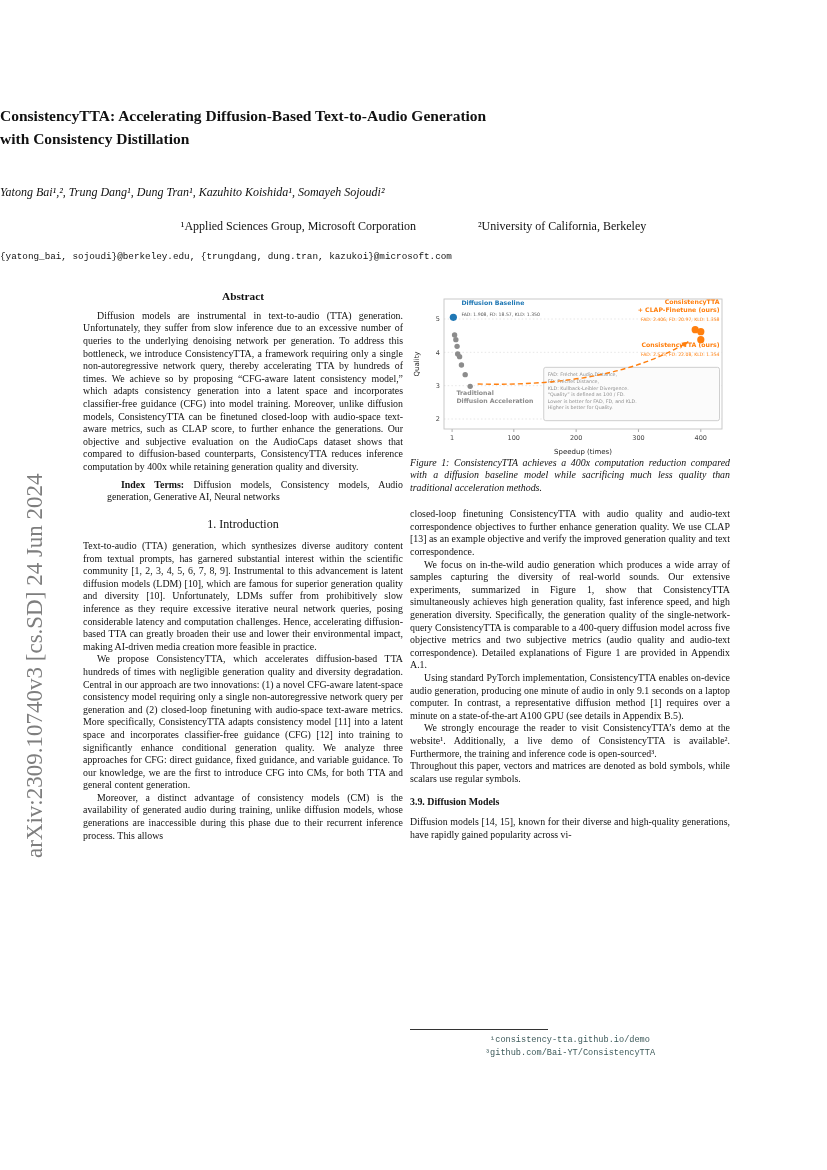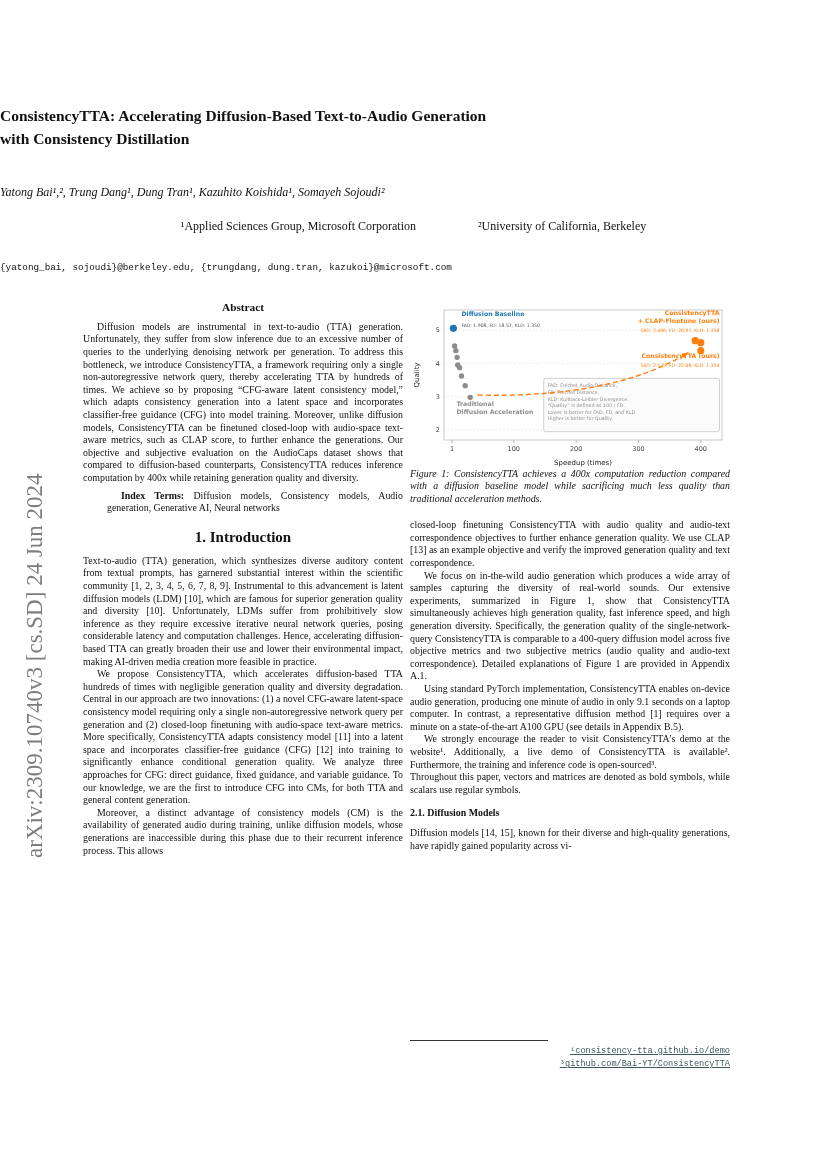--- a/index.html
+++ b/index.html
@@ -15,39 +15,39 @@
   }
   .arxiv-watermark {
     position: absolute; left: 22px; top: 330px; height: 528px;
     writing-mode: vertical-rl; transform: rotate(180deg);
     font-size: 23px; color: #7e7e7e; white-space: nowrap;
   }
   .header { padding-top: 104px; text-align: left; }
   .title { font-size: 15.5px; font-weight: bold; line-height: 1.5; }
   .authors { margin-top: 34px; font-style: italic; font-size: 12px; }
   .affiliations { margin-top: 19px; font-size: 12px; display: flex; justify-content: center; gap: 62px; }
-  .emails { margin-top: 28px; font-family: "Liberation Mono", "DejaVu Sans Mono", monospace; font-size: 9.3px; }
+  .emails { margin-top: 17px; font-family: "Liberation Mono", "DejaVu Sans Mono", monospace; font-size: 9.3px; }
   .columns { display: flex; gap: 7px; padding: 0 83px; margin-top: 25px; height: 774px; }
   .col { width: 320px; font-size: 9.9px; line-height: 1.272; text-align: justify; }
   .col-right { display: flex; flex-direction: column; }
   p { margin: 0; }
   p.indent { text-indent: 14px; }
-  h2.sec { font-size: 15px; text-align: center; margin: 13px 0 8px; font-weight: bold; }
+  h2.sec { font-size: 12px; text-align: center; margin: 13px 0 8px; font-weight: normal; }
   h2.abs { font-size: 11.3px; text-align: center; margin: 2px 0 7px; font-weight: bold; }
   h3.subsec { font-size: 9.9px; margin: 11px 0 7px; font-weight: bold; text-align: left; }
   .index-terms { text-indent: 14px; margin-top: 5px; margin-left: 24px; }
   .bold { font-weight: bold; }
   figure.figure { margin: 0 0 14px 0; }
   #chart { width: 318px; height: 170px; }
   #chart svg { font-family: "DejaVu Sans", "Liberation Sans", sans-serif; }
   .caption { font-style: italic; }
   .footnotes {
     margin-top: auto;
     font-family: "Liberation Mono", "DejaVu Sans Mono", monospace;
-    font-size: 8.6px; color: #3d5a5a; text-align: right; line-height: 1.55; text-decoration: underline;
+    font-size: 8.6px; color: #3d5a5a; text-align: center; line-height: 1.55;
   }
   .footnotes::before {
     content: ""; display: block; width: 138px;
     border-top: 1px solid #333; margin-bottom: 4px;
   }
 </style>
 </head>
 <body>
 
 <div class="page">
@@ -154,21 +154,21 @@
                 <text x="309.5067264573991" y="68.66666666666666" text-anchor="end" font-size="4.6" fill="#ff7f0e" font-weight="normal">FAD: 2.575, FD: 22.08, KLD: 1.354</text>
               </g>
             </svg></div>
         <figcaption class="caption">Figure 1: ConsistencyTTA achieves a 400x computation reduction compared with a diffusion baseline model while sacrificing much less quality than traditional acceleration methods.</figcaption>
       </figure>
       <p>closed-loop finetuning ConsistencyTTA with audio quality and audio-text correspondence objectives to further enhance generation quality. We use CLAP [13] as an example objective and verify the improved generation quality and text correspondence.</p>
       <p class="indent">We focus on in-the-wild audio generation which produces a wide array of samples capturing the diversity of real-world sounds. Our extensive experiments, summarized in Figure 1, show that ConsistencyTTA simultaneously achieves high generation quality, fast inference speed, and high generation diversity. Specifically, the generation quality of the single-network-query ConsistencyTTA is comparable to a 400-query diffusion model across five objective metrics and two subjective metrics (audio quality and audio-text correspondence). Detailed explanations of Figure 1 are provided in Appendix A.1.</p>
       <p class="indent">Using standard PyTorch implementation, ConsistencyTTA enables on-device audio generation, producing one minute of audio in only 9.1 seconds on a laptop computer. In contrast, a representative diffusion method [1] requires over a minute on a state-of-the-art A100 GPU (see details in Appendix B.5).</p>
       <p class="indent">We strongly encourage the reader to visit ConsistencyTTA’s demo at the website¹. Additionally, a live demo of ConsistencyTTA is available². Furthermore, the training and inference code is open-sourced³.</p>
       <p>Throughout this paper, vectors and matrices are denoted as bold symbols, while scalars use regular symbols.</p>
-      <h3 class="subsec">2.1. Diffusion Models</h3>
+      <h3 class="subsec">3.9. Diffusion Models</h3>
       <p>Diffusion models [14, 15], known for their diverse and high-quality generations, have rapidly gained popularity across vi-</p>
       <div class="footnotes">
         <div>¹consistency-tta.github.io/demo</div>
         <div>³github.com/Bai-YT/ConsistencyTTA</div>
       </div>
     </div>
 
   </div>
 </div>
 

